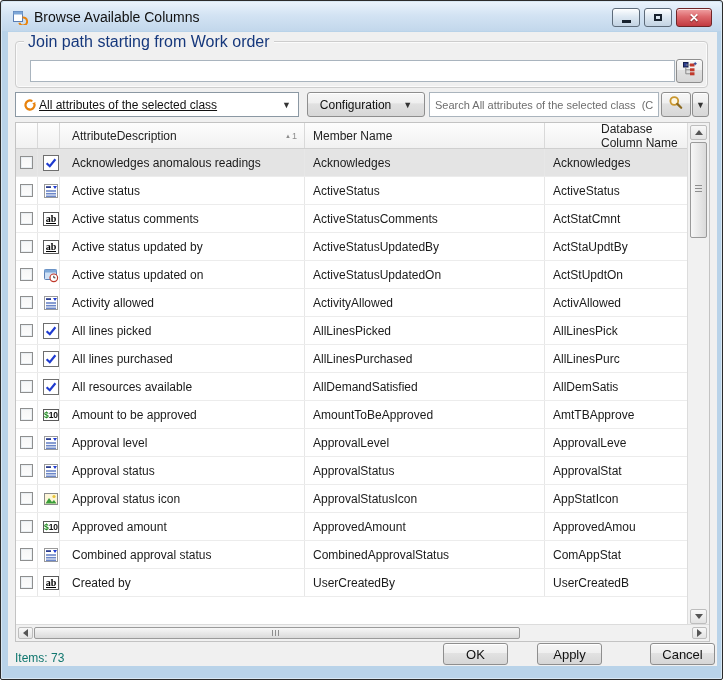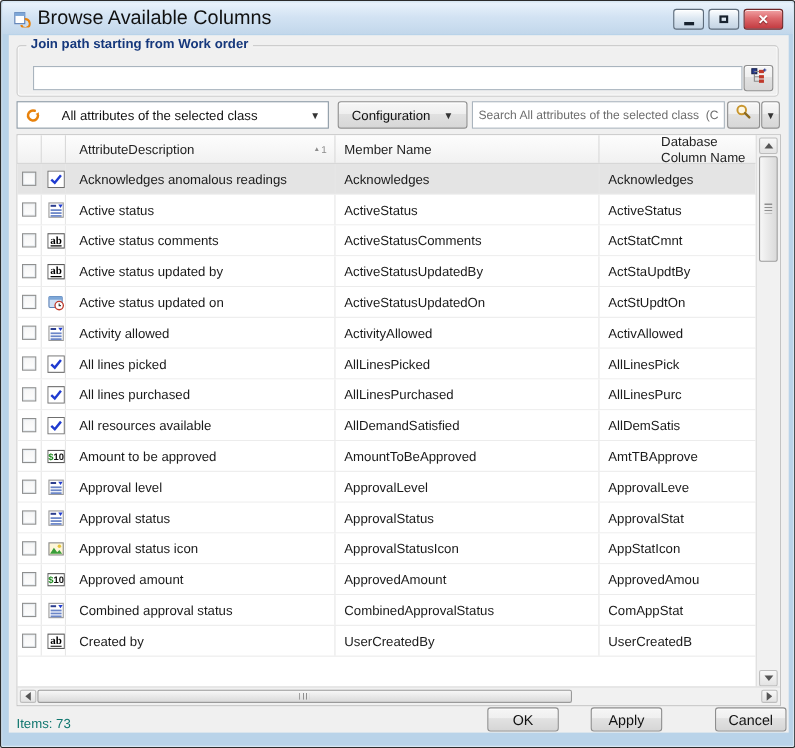--- a/index.html
+++ b/index.html
@@ -1,41 +1,41 @@
 <!DOCTYPE html>
 <html><head>
 <meta charset="utf-8">
 <style>
   html,body{margin:0;padding:0;background:#fff;}
   body{width:723px;height:680px;position:relative;font-family:"Liberation Sans",sans-serif;-webkit-font-smoothing:antialiased;}
   *{box-sizing:border-box;}
 
   .window{position:absolute;inset:0;background:#b9d3e9;border:1px solid #2b2b2b;border-radius:3px 3px 2px 2px;box-shadow:inset 0 0 0 1px rgba(255,255,255,.45);}
   .titlebar{position:absolute;left:1px;right:1px;top:1px;height:29px;border-radius:2px 2px 0 0;background:linear-gradient(#eaf3fc,#d3e3f3 45%,#c2d7eb);display:flex;align-items:center;padding-left:10px;}
-  .title-text{font-size:18px;color:#111;margin-left:6px;}
+  .title-text{font-size:14px;color:#111;margin-left:6px;}
   .app-ic{width:16px;height:16px;flex:0 0 16px;}
   .win-controls{position:absolute;right:9px;top:6px;display:flex;gap:4px;}
   .capbtn{height:19px;width:28px;border:1px solid #5d6b7a;border-radius:3px;background:linear-gradient(#fdfeff,#dde8f2 45%,#c3d3e3);display:flex;align-items:center;justify-content:center;box-shadow:inset 0 1px 0 rgba(255,255,255,.8);}
   .capbtn.close{width:36px;background:linear-gradient(#f0a3a5,#dd686c 45%,#c23a40);border-color:#6f2527;}
   .glyph-min{width:9px;height:3px;background:#18222e;margin-top:8px;}
   .glyph-max{width:8px;height:7px;border:2px solid #18222e;background:transparent;}
   .glyph-x{color:#fff;font-size:12px;font-weight:bold;text-shadow:0 1px 1px rgba(90,10,10,.8);line-height:1;}
 
   .client{position:absolute;left:7px;top:31px;width:709px;height:634px;background:#f0f0f0;}
 
   
   .groupbox{position:absolute;left:7px;top:9px;width:693px;height:47px;border:1px solid #cdcdcd;border-radius:4px;box-shadow:inset 0 0 0 1px rgba(255,255,255,.7);}
-  .groupbox-label{position:absolute;top:-9px;left:8px;background:#f0f0f0;padding:0 4px;font-weight:bold;color:#16387c;font-size:12px;text-align:right;}
+  .groupbox-label{position:absolute;top:-9px;left:8px;background:#f0f0f0;padding:0 4px;font-weight:normal;color:#16387c;font-size:16px;text-align:right;}
   .joinpath-input{position:absolute;left:14px;top:18px;width:645px;height:22px;border:1px solid #a9b4be;background:#fff;font-size:12px;padding:0 4px;font-family:"Liberation Sans",sans-serif;}
   .tool-btn{position:absolute;display:flex;align-items:center;justify-content:center;border:1px solid #8e8e8e;border-radius:3px;background:linear-gradient(#f7f7f7,#efefef 45%,#e1e1e1 46%,#d7d7d7);box-shadow:inset 0 1px 0 #fff;cursor:default;}
   .treebtn{left:660px;top:17px;width:27px;height:24px;}
 
   
   .scope-combo{position:absolute;left:7px;top:60px;width:284px;height:25px;border:1px solid #8b98a3;background:#fff;display:flex;align-items:center;padding:0 7px;font-size:12px;color:#111;}
-  .scope-combo .txt{flex:1;margin-left:19px;white-space:nowrap;overflow:hidden;}
+  .scope-combo .txt{flex:1;margin-left:2px;white-space:nowrap;overflow:hidden;text-decoration:underline;}
   .dd-arrow{font-size:9px;color:#333;margin-left:4px;}
   .config-btn{left:299px;top:60px;width:118px;height:25px;font-size:12px;color:#111;gap:8px;}
   .search-input{position:absolute;left:421px;top:60px;width:230px;height:25px;border:1px solid #aab4bd;background:#fff;font-size:11px;padding:0 5px;color:#222;font-family:"Liberation Sans",sans-serif;}
   .search-input::placeholder{color:#6e6e6e;opacity:1;}
   .search-btn{left:653px;top:60px;width:30px;height:25px;}
   .search-arrow-btn{left:684px;top:60px;width:17px;height:25px;font-size:9px;color:#333;}
 
   
   .table{position:absolute;left:7px;top:90px;width:695px;height:520px;border:1px solid #c3c3c3;background:#fff;}
   .thead{position:absolute;left:0;top:0;right:22px;height:26px;display:flex;background:linear-gradient(#fdfdfd,#f1f1f1);border-bottom:1px solid #cfcfcf;}

